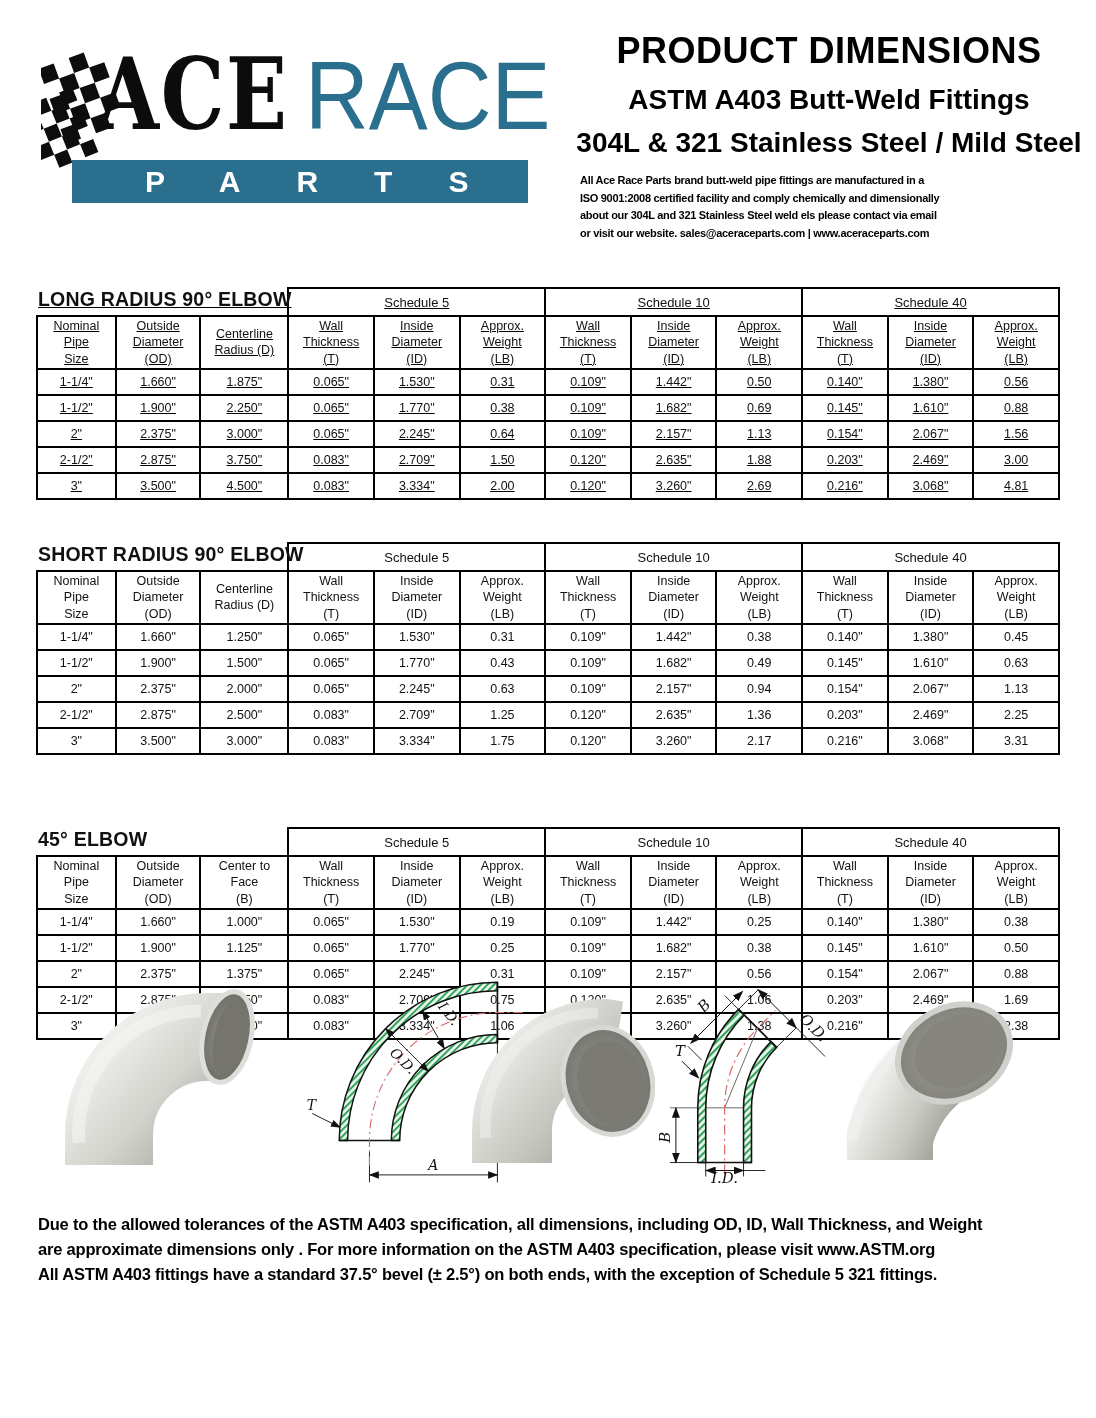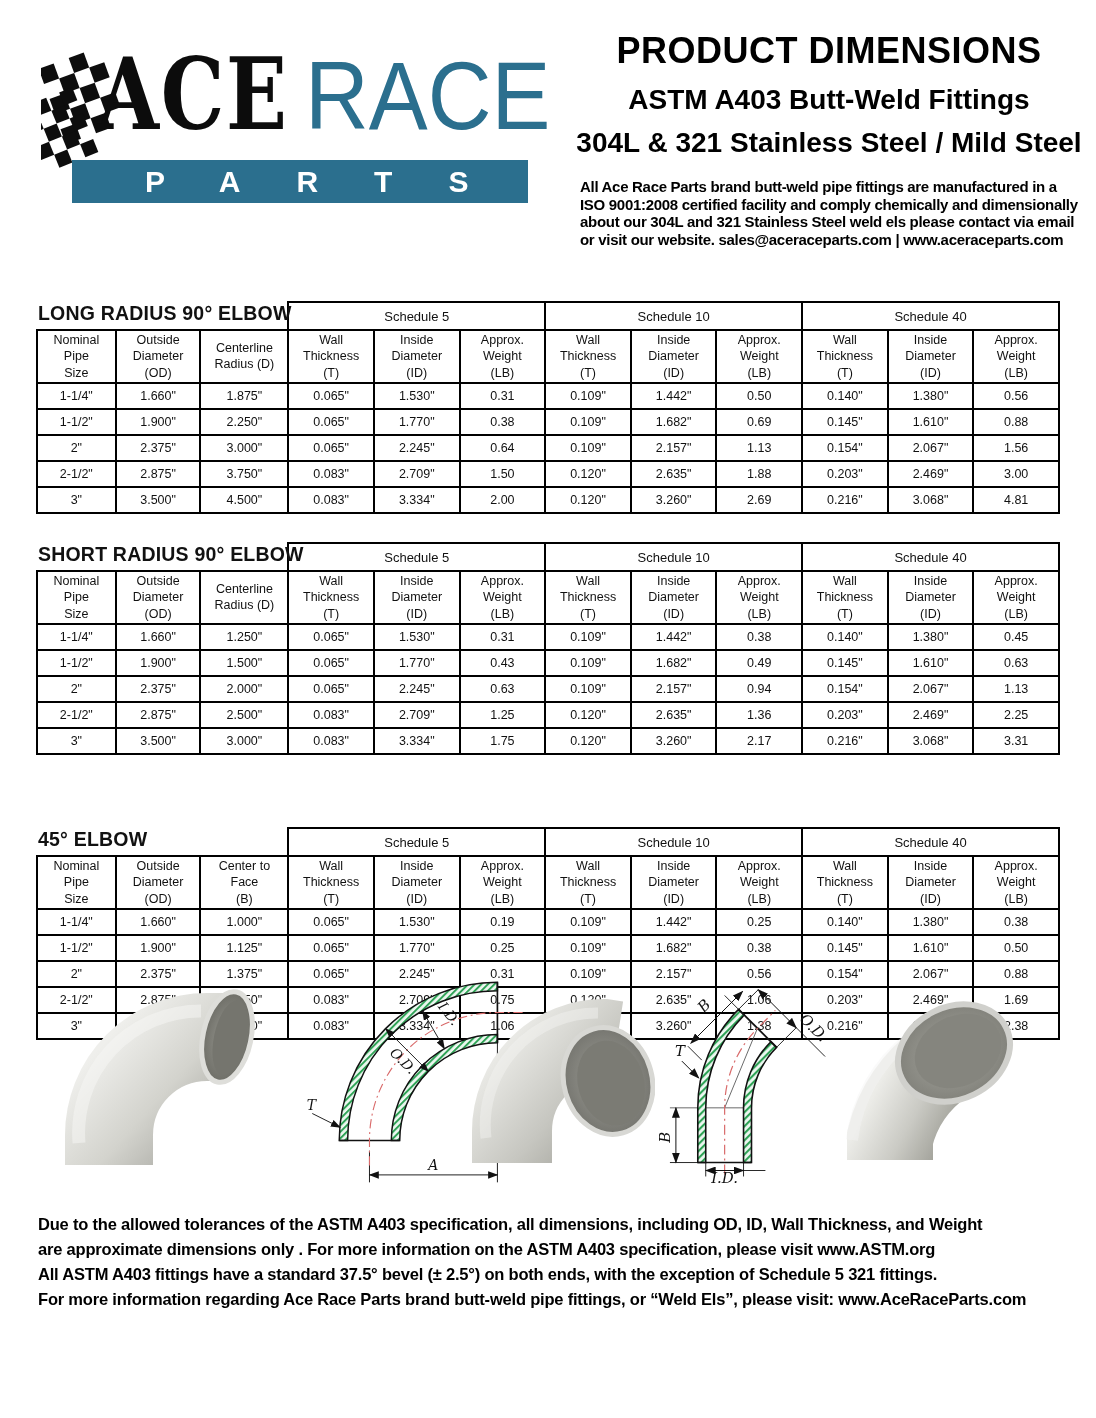--- a/index.html
+++ b/index.html
@@ -16,25 +16,25 @@
   .logo-race{position:absolute;left:260px;top:18px;font-family:"Liberation Sans",sans-serif;font-weight:400;
             font-size:96px;line-height:1;transform:scaleX(0.92);transform-origin:0 0;}
   .logo-bar{position:absolute;left:27px;top:130px;width:456px;height:43px;overflow:hidden;}
   .logo-parts{font-weight:bold;font-size:30px;line-height:43px;color:#fff;letter-spacing:56px;
             padding-left:73px;white-space:nowrap;}
   
   .title-block{position:absolute;left:566px;top:30px;width:526px;}
   .h1{font-size:36px;font-weight:bold;text-align:center;letter-spacing:0.5px;}
   .h2{font-size:28px;font-weight:bold;text-align:center;margin-top:12px;}
   .h3{font-size:28px;font-weight:bold;text-align:center;margin-top:11px;}
-  .desc{margin-top:19px;padding-left:14px;font-size:15px;font-weight:bold;line-height:17.5px;letter-spacing:-0.3px;}
+  .desc{margin-top:13px;padding-left:14px;font-size:11px;font-weight:bold;line-height:17.5px;letter-spacing:-0.3px;}
   .desc div{white-space:nowrap;}
   
   .tbl-host{position:absolute;left:36px;width:1024px;}
-  #t1{top:301px;} #t2{top:542px;border-radius:16px;} #t3{top:827px;}
+  #t1{top:287px;text-decoration:underline;} #t2{top:542px;border-radius:16px;} #t3{top:827px;}
   .spec-table{border-collapse:collapse;width:1024px;table-layout:fixed;}
   .spec-table td{border:2px solid #000;text-align:center;vertical-align:middle;
                  font-size:12.5px;color:#111;padding:1px 2px;height:22px;overflow:hidden;}
   .spec-table td.tbl-title{border:none;background:#fff;text-align:left;vertical-align:bottom;
                  font-size:19.5px;font-weight:bold;letter-spacing:0.2px;padding:0 0 4px 1px;white-space:nowrap;overflow:visible;}
   .spec-table td.sched{height:24px;font-size:13px;}
   .spec-table td.colhead{white-space:pre-line;height:40px;line-height:1.3;}
   
   .fig{position:absolute;}
   #fig1{left:55px;top:985px;width:240px;height:180px;}
@@ -607,14 +607,13 @@
     <path d="M 14 150 A 150 150 0 0 1 72 48" fill="none" stroke="#f5f5f3" stroke-width="12" opacity="0.45"></path>
     <ellipse cx="116" cy="63" rx="58" ry="46" transform="rotate(-26 116 63)" fill="url(#m5)" stroke="#d0d0cc" stroke-width="6"></ellipse>
     <ellipse cx="120" cy="61" rx="45" ry="35" transform="rotate(-26 120 61)" fill="#85857e"></ellipse>
   </svg>
 </div>
 
 <div class="footer">
   <div>Due to the allowed tolerances of the ASTM A403 specification, all dimensions, including OD, ID, Wall Thickness, and Weight</div>
   <div>are approximate dimensions only . For more information on the ASTM A403 specification, please visit www.ASTM.org</div>
   <div>All ASTM A403 fittings have a standard 37.5° bevel (± 2.5°) on both ends, with the exception of Schedule 5 321 fittings.</div>
-  <div>For more information regarding Ace Race Parts brand butt-weld pipe fittings, or “Weld Els”, please visit: www.AceRaceParts.com</div>
 </div>
 
 </body></html>

